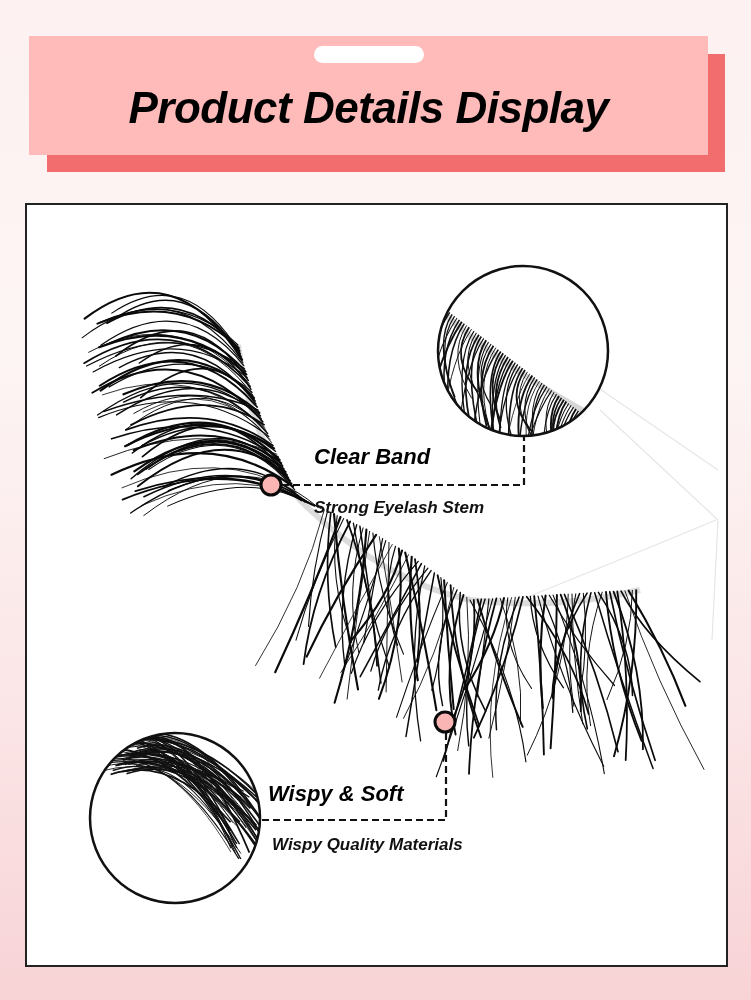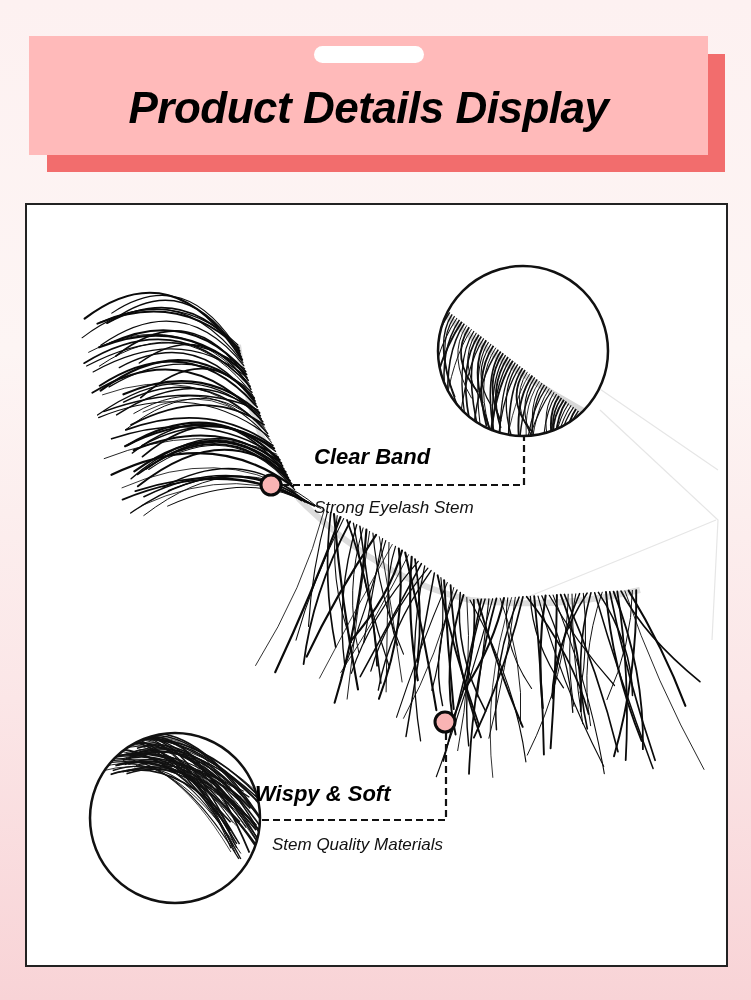--- a/index.html
+++ b/index.html
@@ -29,21 +29,21 @@
     position:absolute; left:25px; top:203px; width:699px; height:760px;
     background:#ffffff; border:2px solid #222;
   }
   svg.art { position:absolute; left:0; top:0; }
   .label-title {
     position:absolute; font-weight:bold; font-style:italic; font-size:22px;
     color:#000; line-height:1; white-space:nowrap;
   }
   .label-sub {
     position:absolute; font-style:italic; font-size:17px; color:#111;
-    line-height:1; white-space:nowrap;
+    line-height:1; white-space:nowrap;font-weight:bold;
   }
 </style>
 </head>
 <body>
 
 <div class="banner-shadow"></div>
 <div class="banner">
   <div class="banner-pill"></div>
   <div class="banner-title">Product Details Display</div>
 </div>
@@ -373,14 +373,14 @@
     <path d="M282 485 L524 485 L524 437"></path>
     <path d="M446 733 L446 820 L261 820"></path>
   </g>
   <circle cx="271" cy="485" r="10" fill="#f9b4b4" stroke="#0a0a0a" stroke-width="3"></circle>
   <circle cx="445" cy="722" r="10" fill="#f9b4b4" stroke="#0a0a0a" stroke-width="3"></circle>
 </svg>
 
 <div class="label-title" style="left:314px; top:446px;">Clear Band</div>
 <div class="label-sub" style="left:314px; top:499px;">Strong Eyelash Stem</div>
 
-<div class="label-title" style="left:255px; top:783px;">Wispy &amp; Soft</div>
-<div class="label-sub" style="left:272px; top:836px;">Stem Quality Materials</div>
+<div class="label-title" style="left:268px; top:783px;">Wispy &amp; Soft</div>
+<div class="label-sub" style="left:272px; top:836px;">Wispy Quality Materials</div>
 
 </body></html>

